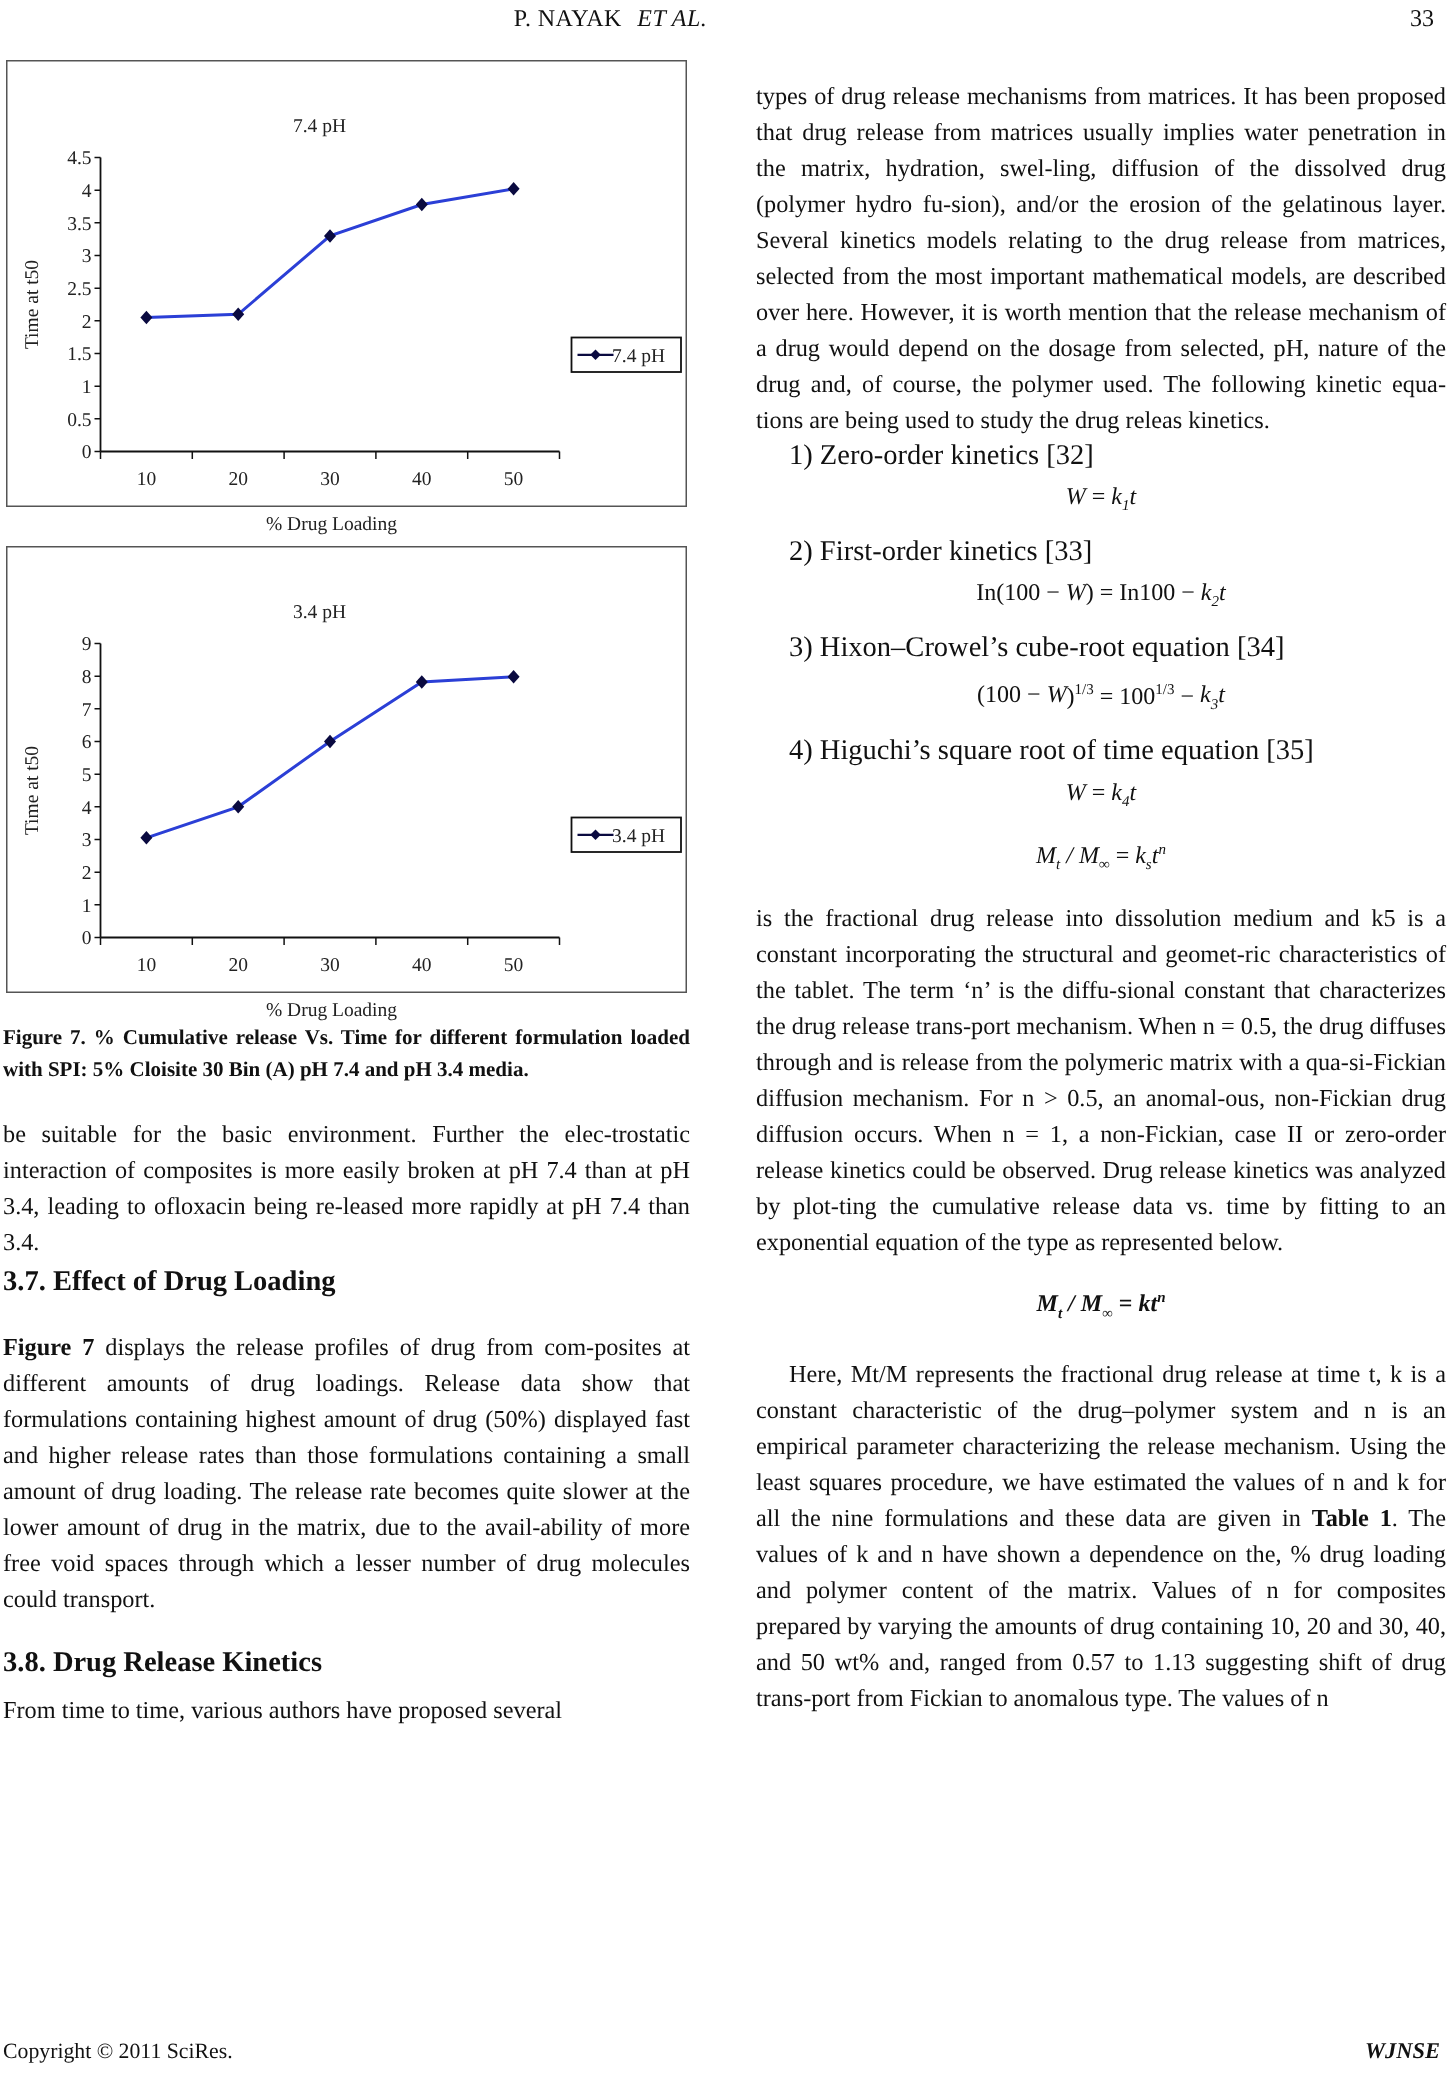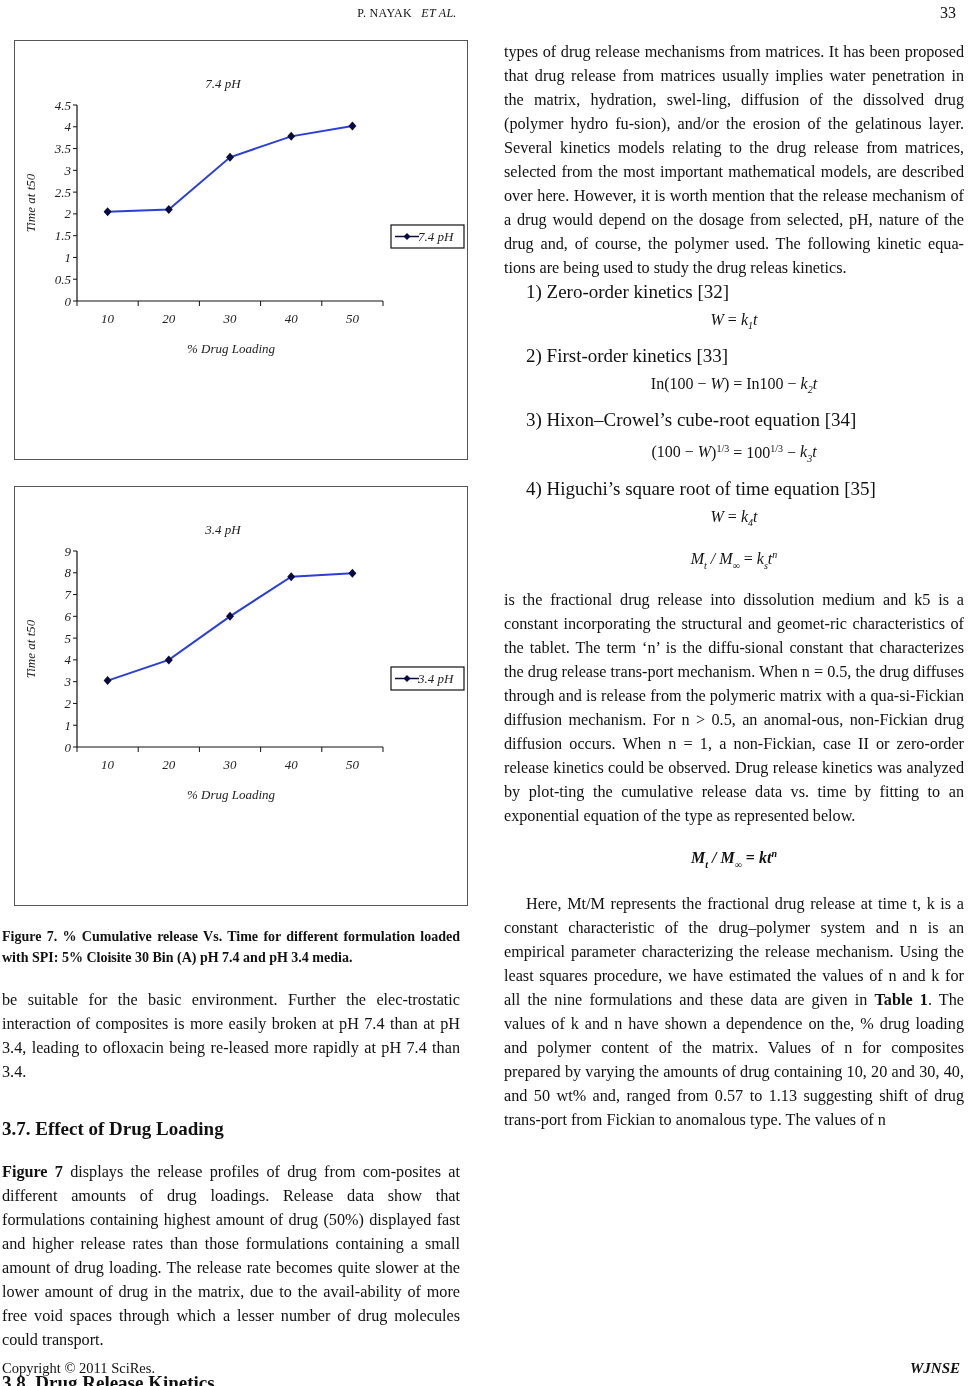--- a/index.html
+++ b/index.html
@@ -2,31 +2,31 @@
 <html><head>
 <meta charset="utf-8">
 <style>
   html, body { margin: 0; padding: 0; background: #ffffff; }
   body {
     width: 968px; height: 1386px; position: relative; overflow: hidden;
     font-family: "Liberation Serif", "DejaVu Serif", serif; color: #111;
   }
   .running-head {
     position: absolute; top: 0; left: 0; width: 814px; height: 30px;
-    text-align: center; font-size: 12px; line-height: 26px; letter-spacing: 0.3px;
+    text-align: center; font-size: 16px; line-height: 26px; letter-spacing: 0.3px;
   }
   .running-head .etal { font-style: italic; margin-left: 6px; }
   .page-no { position: absolute; right: 12px; top: 0; font-size: 16px; line-height: 26px; }
 
   .left-col { position: absolute; left: 2px; top: 40px; width: 458px; }
-  .right-col { position: absolute; left: 504px; top: 40px; width: 460px; }
+  .right-col { position: absolute; left: 504px; top: 52px; width: 460px; }
 
   .figure-box {
-    width: 454px; height: 420px; border: 1px solid #555; position: relative;
-    box-sizing: border-box; background: #fff; margin-left: 12px; font-style: italic;
+    width: 454px; height: 298px; border: 1px solid #555; position: relative;
+    box-sizing: border-box; background: #fff; margin-left: 2px;
   }
   .figure-box svg { position: absolute; left: 0; top: 0; }
   .fig-gap { height: 26px; }
 
   .caption {
     font-family: "Liberation Serif", serif; font-weight: bold; font-size: 14px;
     line-height: 21px; text-align: justify; text-align-last: left;
     margin-top: 4px;
   }
   p.body {
@@ -161,21 +161,21 @@
         <line x1="380" y1="191.5" x2="404" y2="191.5" stroke="#0a0a40" stroke-width="1.5"></line>
         <path d="M392 188 L395.5 191.5 L392 195 L388.5 191.5 Z" fill="#0a0a40"></path>
         <text x="403" y="196" font-size="13" font-family="&quot;Liberation Serif&quot;, serif" fill="#222">3.4 pH</text>
       </svg>
   </div>
 
   <div class="caption" style="margin-top:20px;">Figure 7. % Cumulative release Vs. Time for different formulation loaded with SPI: 5% Cloisite 30 Bin (A) pH 7.4 and pH 3.4 media.</div>
 
   <p class="body" style="margin-top:20px;">be suitable for the basic environment. Further the elec-trostatic interaction of composites is more easily broken at pH 7.4 than at pH 3.4, leading to ofloxacin being re-leased more rapidly at pH 7.4 than 3.4.</p>
 
-  <h2 class="sec" style="margin-top:32px;">3.7. Effect of Drug Loading</h2>
+  <h2 class="sec" style="margin-top:2px;">3.7. Effect of Drug Loading</h2>
 
   <p class="body" style="margin-top:18px;">
     <span class="b">Figure 7</span><span> displays the release profiles of drug from com-posites at different amounts of drug loadings. Release data show that formulations containing highest amount of drug (50%) displayed fast and higher release rates than those formulations containing a small amount of drug loading. The release rate becomes quite slower at the lower amount of drug in the matrix, due to the avail-ability of more free void spaces through which a lesser number of drug molecules could transport.</span>
   </p>
 
   <h2 class="sec" style="margin-top:18px;">3.8. Drug Release Kinetics</h2>
 
   <p class="body" style="margin-top:6px;">From time to time, various authors have proposed several</p>
 </div>
 

